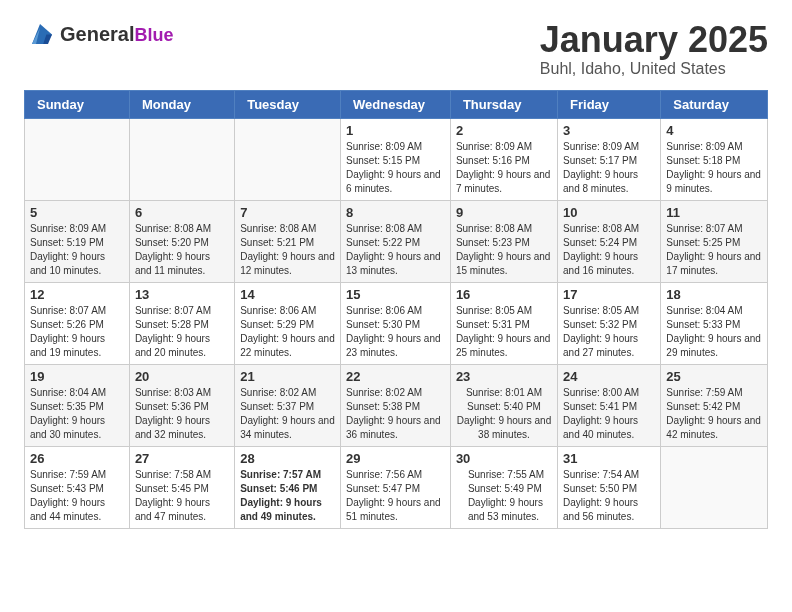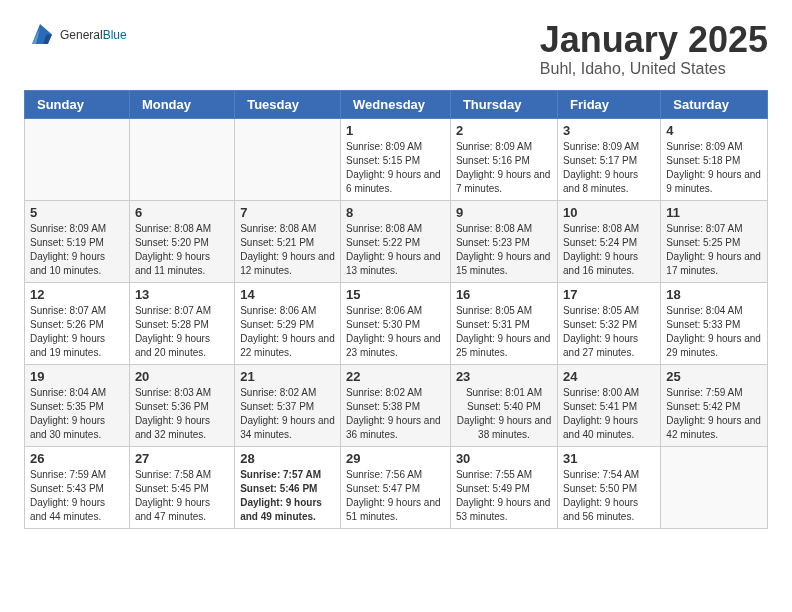--- a/index.html
+++ b/index.html
@@ -84,21 +84,21 @@
 
 <div class="header-area">
   <div class="logo">
     <svg class="logo-icon" viewBox="0 0 40 35" xmlns="http://www.w3.org/2000/svg">
       <polygon points="10,30 20,5 35,18 28,30" fill="#2a6cb5"></polygon>
       <polygon points="10,30 20,10 15,30" fill="#5a9ad5"></polygon>
       <polygon points="28,18 35,18 30,30 24,30" fill="#1a4c95"></polygon>
     </svg>
     <div>
       <div>
-        <span style="font-size:12px;font-weight:normal;color:#333;">General</span><span style="font-size:12px;font-weight:normal;color:#0369a1;">Blue</span>
+        <span style="font-size:20px;font-weight:bold;color:#333;">General</span><span style="font-size:18px;font-weight:bold;color:#a21caf;">Blue</span>
       </div>
     </div>
   </div>
   <div class="title-area">
     <div class="month-title">January 2025</div>
     <div class="location-title">Buhl, Idaho, United States</div>
   </div>
 </div>
 
 <table class="calendar">
@@ -295,21 +295,21 @@
 Daylight: 9 hours and 49 minutes.</div>
         </td>
         <td>
           <span class="day-num">29</span>
           <div class="day-info" style="white-space: pre-line;">Sunrise: 7:56 AM
 Sunset: 5:47 PM
 Daylight: 9 hours and 51 minutes.</div>
         </td>
         <td>
           <span class="day-num">30</span>
-          <div class="day-info" style="white-space: pre-line;">Sunrise: 7:55 AM
+          <div class="day-info" style="white-space: pre-line; margin-left: 12px;">Sunrise: 7:55 AM
 Sunset: 5:49 PM
 Daylight: 9 hours and 53 minutes.</div>
         </td>
         <td>
           <span class="day-num">31</span>
           <div class="day-info" style="white-space: pre-line;">Sunrise: 7:54 AM
 Sunset: 5:50 PM
 Daylight: 9 hours and 56 minutes.</div>
         </td>
         <td class="empty"></td>

